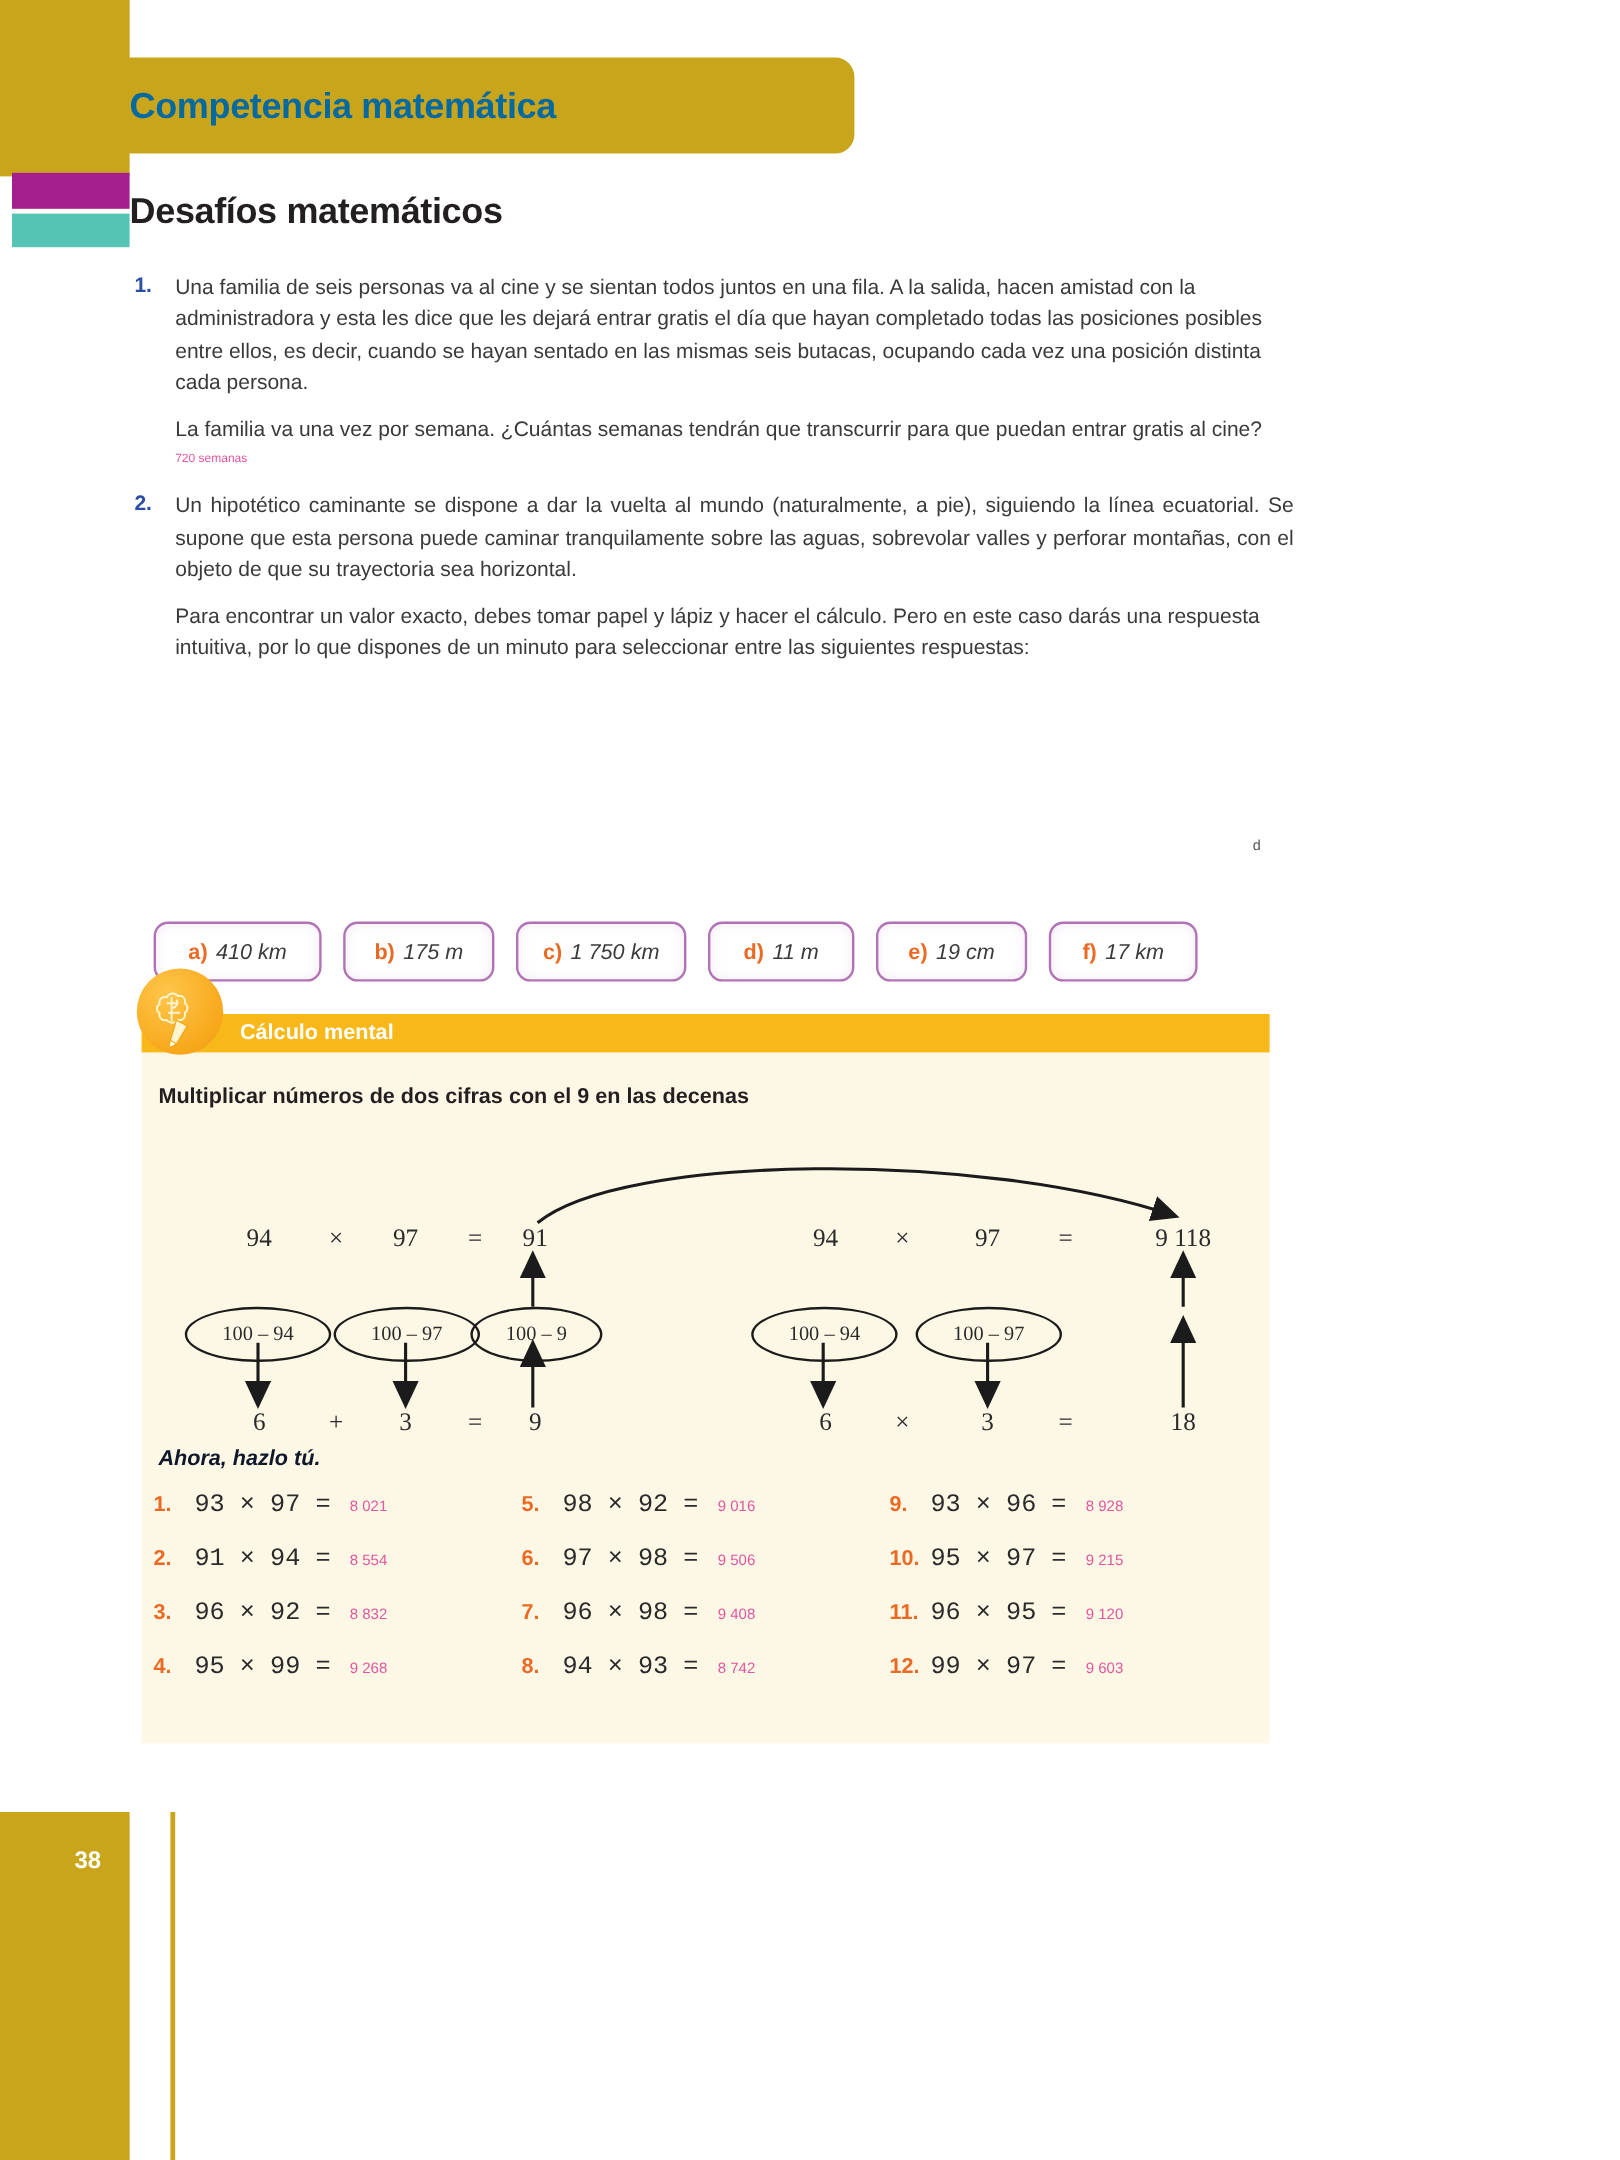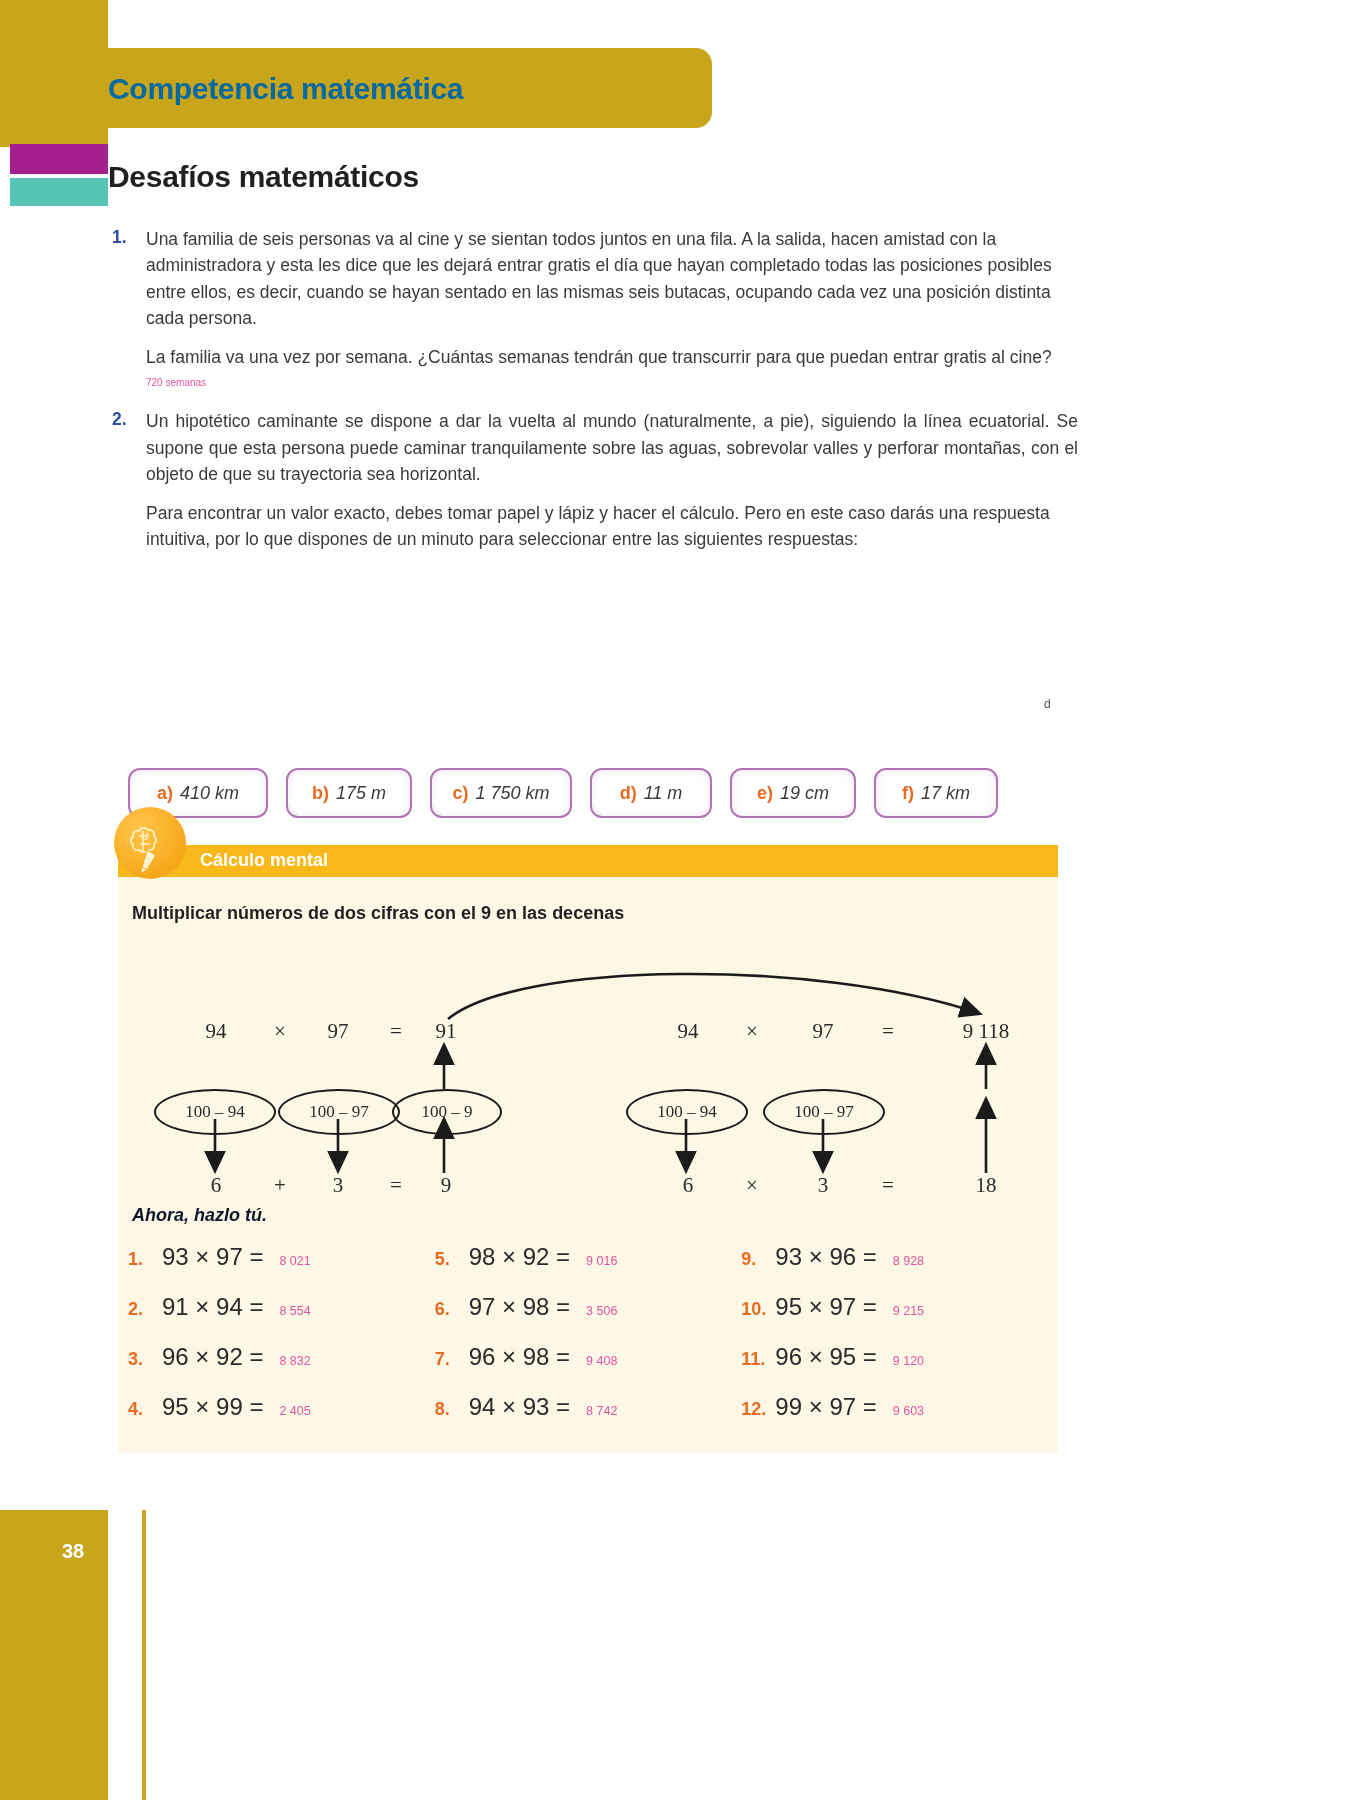--- a/index.html
+++ b/index.html
@@ -176,22 +176,22 @@
     display: grid;
     grid-template-columns: 1fr 1fr 1fr;
     row-gap: 22px;
   }
   .ex { display: flex; align-items: baseline; }
   .ex-n {
     color: #ea6a23; font-weight: bold; font-size: 18px;
     width: 34px; flex: 0 0 34px;
   }
   .ex-q {
-    color: #2a2a2a; font-size: 24px;
-    font-family: Liberation Sans, sans-serif;
+    color: #2a2a2a; font-size: 21px;
+    font-family: Liberation Mono, monospace;
     white-space: nowrap;
   }
   .ex-a {
     color: #e0569f; font-size: 12.5px;
     margin-left: 16px;
     font-family: "Liberation Sans", sans-serif;
   }
 
   
   .pageno {
@@ -357,21 +357,21 @@
       </div>
 
     <div class="ex">
         <span class="ex-n">2.</span>
         <span class="ex-q">91 × 94 =</span>
         <span class="ex-a">8 554</span>
       </div>
     <div class="ex">
         <span class="ex-n">6.</span>
         <span class="ex-q">97 × 98 =</span>
-        <span class="ex-a">3 506</span>
+        <span class="ex-a">9 506</span>
       </div>
     <div class="ex">
         <span class="ex-n">10.</span>
         <span class="ex-q">95 × 97 =</span>
         <span class="ex-a">9 215</span>
       </div>
 
     <div class="ex">
         <span class="ex-n">3.</span>
         <span class="ex-q">96 × 92 =</span>
@@ -384,21 +384,21 @@
       </div>
     <div class="ex">
         <span class="ex-n">11.</span>
         <span class="ex-q">96 × 95 =</span>
         <span class="ex-a">9 120</span>
       </div>
 
     <div class="ex">
         <span class="ex-n">4.</span>
         <span class="ex-q">95 × 99 =</span>
-        <span class="ex-a">2 405</span>
+        <span class="ex-a">9 268</span>
       </div>
     <div class="ex">
         <span class="ex-n">8.</span>
         <span class="ex-q">94 × 93 =</span>
         <span class="ex-a">8 742</span>
       </div>
     <div class="ex">
         <span class="ex-n">12.</span>
         <span class="ex-q">99 × 97 =</span>
         <span class="ex-a">9 603</span>

